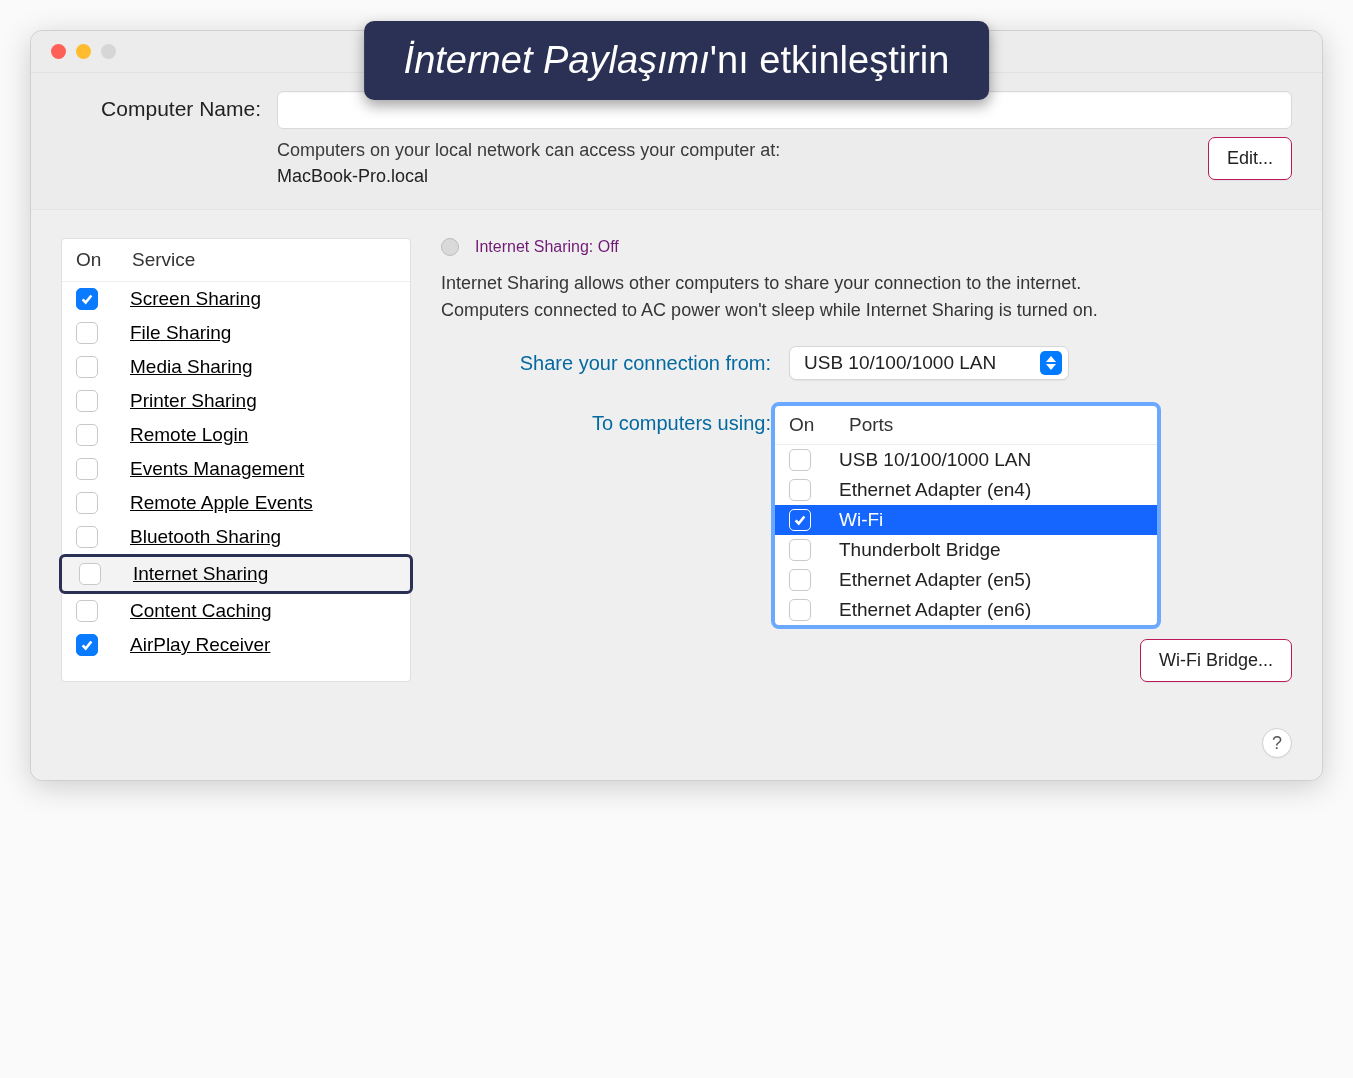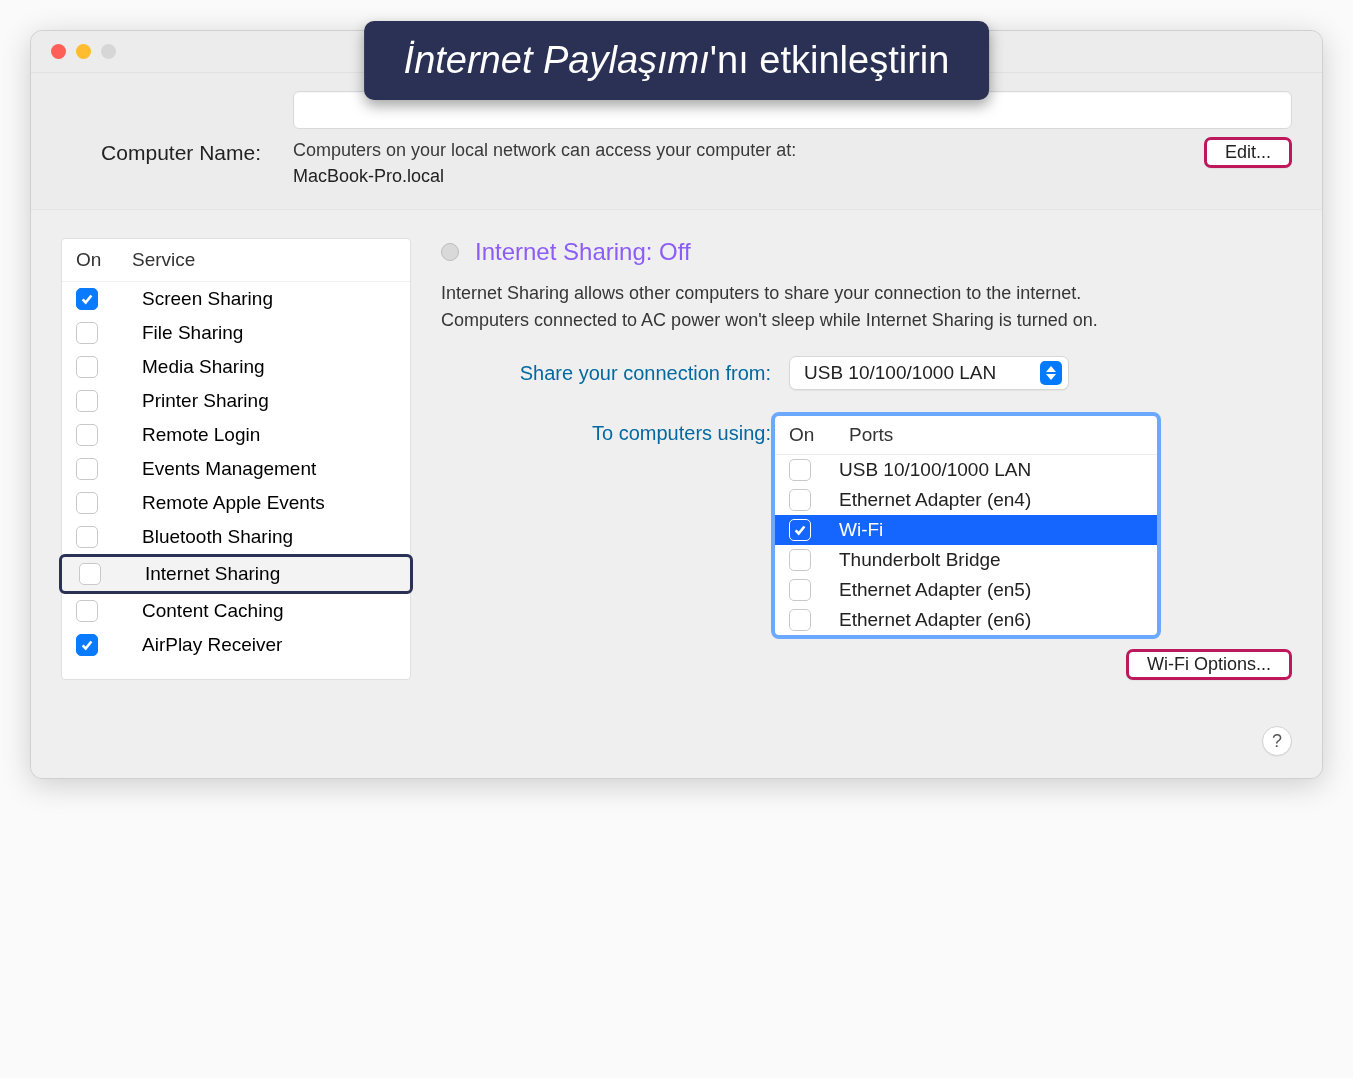--- a/index.html
+++ b/index.html
@@ -42,21 +42,21 @@
     z-index:1;
   }
   .traffic{width:15px;height:15px;border-radius:50%}
   .dot-red{background:var(--mac-red)}
   .dot-yellow{background:var(--mac-yellow)}
   .dot-gray{background:#d6d6d6}
   .header-region{
     background:var(--bg);
     padding:18px 30px 0 30px;
   }
-  .row{display:flex;align-items:center;gap:32px}
+  .row{display:flex;align-items:flex-start;gap:16px}
   .name-label{
     flex:0 0 auto;
     font-size:21px;
     color:#222;
     padding-top:6px;
     width:200px;
     text-align:right;
   }
   .name-input{
     flex:1;
@@ -80,23 +80,23 @@
     padding-bottom:20px;
   }
   .subtext{
     font-size:18px;
     color:#3a3a3a;
     line-height:1.45;
   }
   .subtext .host{color:#222}
   .btn{
     background:#fff;
-    border:3px solid #be185d;
+    border:1px solid #be185d;
     border-radius:7px;
-    padding:2px 18px;
+    padding:10px 18px;
     font-size:18px;
     color:#222;
     box-shadow:0 1px 1px rgba(0,0,0,.05);
   }
   .body{
     display:flex;
     gap:30px;
     padding:28px 30px 20px 30px;
     background:var(--panel);
     border-top:1px solid #e4e4e4;
@@ -113,21 +113,22 @@
     padding:10px 0 10px 14px;
     border-bottom:1px solid #eee;
     color:#333;
   }
   .col-on{width:56px}
   .col-svc{flex:1}
   .srv-row{
     display:flex;
     align-items:center;
     padding:6px 0 6px 14px;
-    gap:12px;
+    gap:0;
+    text-decoration:underline;
   }
   .srv-row.sel{
     margin:0 -3px;
     padding-left:17px;
     border:3px solid var(--highlight-border);
     border-radius:6px;
     background:#f3f3f3;
   }
   .chk{
     width:22px;height:22px;border-radius:5px;
@@ -137,21 +138,21 @@
   }
   .chk.on{background:var(--blue);border-color:var(--blue)}
   .chk.on svg{stroke:#fff}
   .chk svg{width:14px;height:14px;stroke:#fff;stroke-width:3;fill:none}
   .right{flex:1;min-width:0;color:#222}
   .status-line{display:flex;align-items:center;gap:16px;margin-bottom:14px}
   .radio{
     width:18px;height:18px;border-radius:50%;
     border:1.5px solid #bdbdbd;background:#d9d9d9;
   }
-  .status-title{font-size:24px;color:#8b5cf6}
+  .status-title{font-size:16px;color:#701a75}
   .desc{font-size:18px;color:#363636;line-height:1.5;margin-bottom:22px;max-width:720px}
   .form-row{display:flex;align-items:center;gap:18px;margin-bottom:22px}
   .form-label{flex:0 0 330px;text-align:right;font-size:20px;color:#0369a1}
   .select{
     flex:1;max-width:280px;
     display:flex;align-items:center;justify-content:space-between;
     border:1px solid #d6d6d6;border-radius:7px;background:#fff;
     padding:4px 6px 4px 14px;font-size:19px;
     box-shadow:0 1px 1px rgba(0,0,0,.05);
   }
@@ -360,21 +361,21 @@
                   <span class="chk"></span>
                   <span>Ethernet Adapter (en5)</span>
                 </div>
                 <div class="p-row">
                   <span class="chk"></span>
                   <span>Ethernet Adapter (en6)</span>
                 </div>
               </div>
           </div>
           <div class="wifi-opts">
-            <button class="btn">Wi-Fi Options...</button>
+            <button class="btn">Wi-Fi Bridge...</button>
           </div>
         </div>
       </div>
     </div>
 
   </div>
 
   <div class="footer">
     <div class="help">
       <span>?</span>

